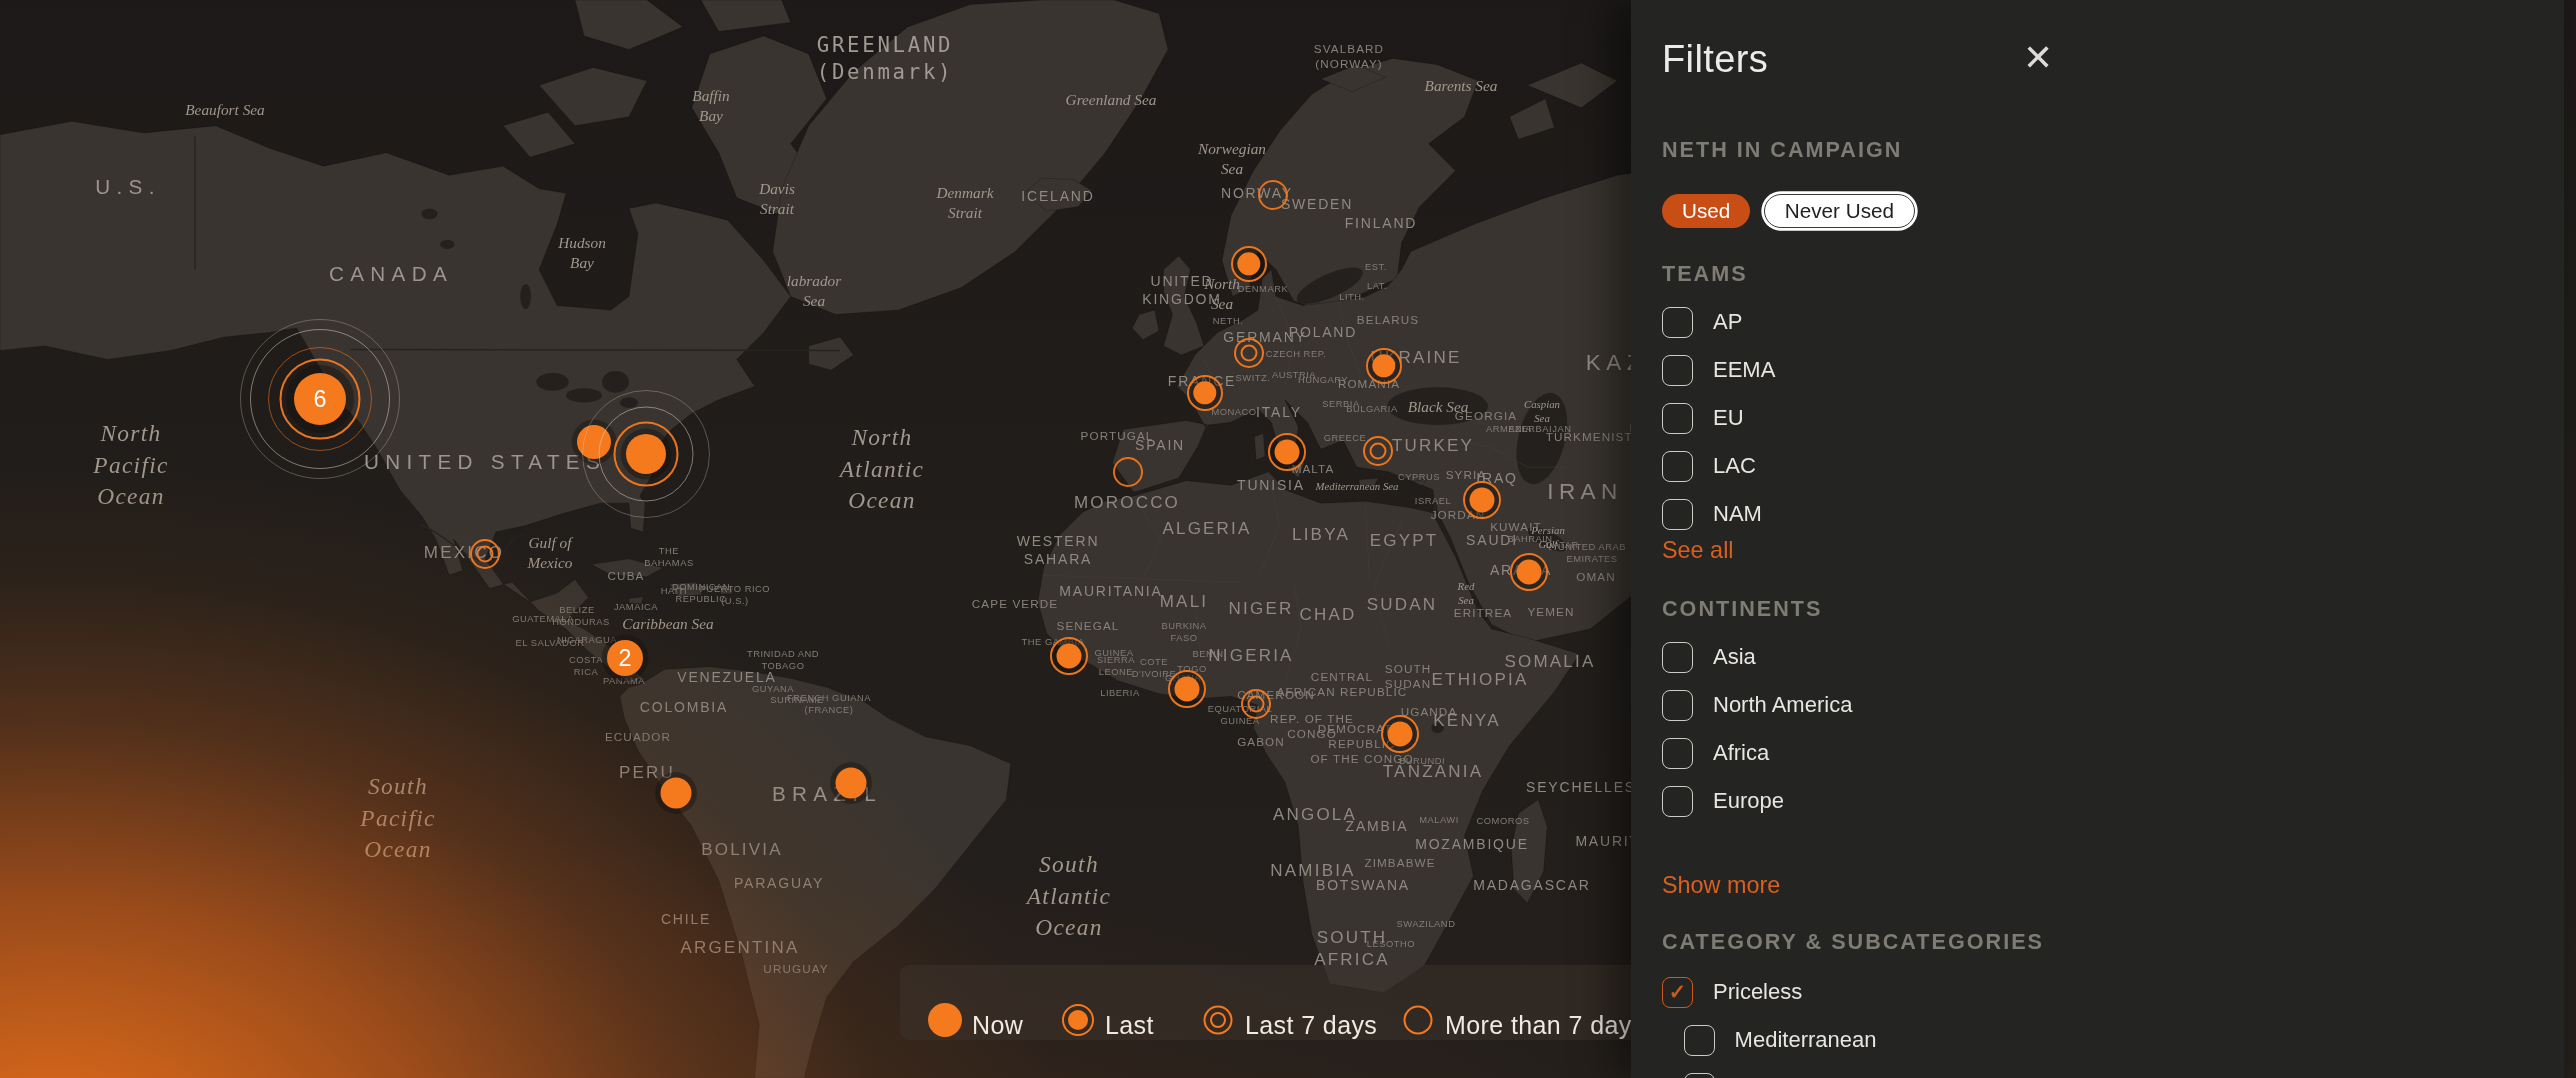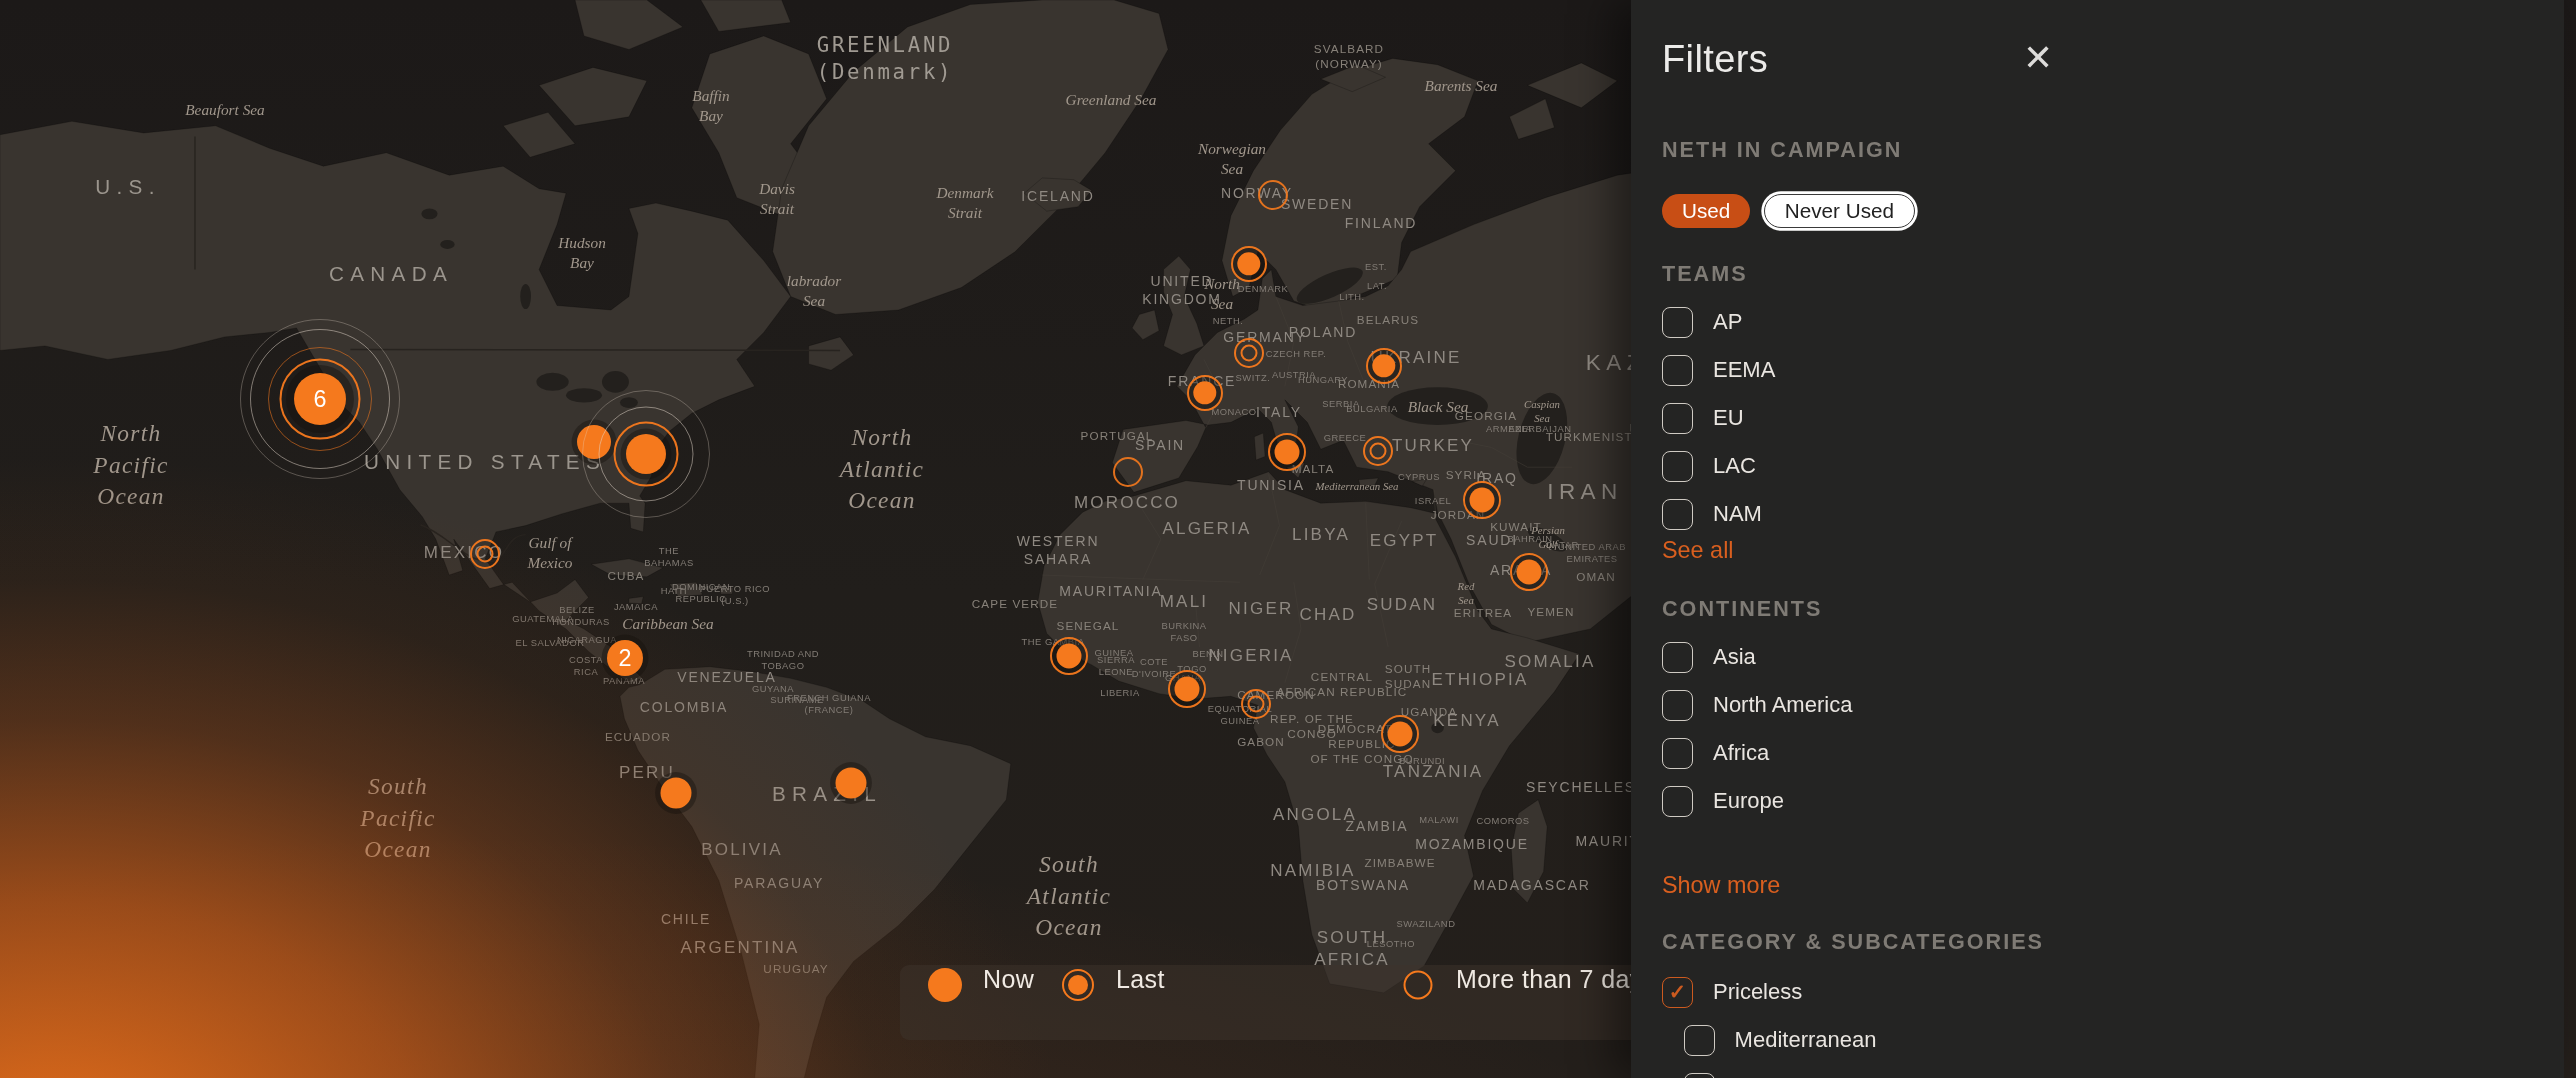--- a/index.html
+++ b/index.html
@@ -29,21 +29,21 @@
   #map-markers{position:absolute;inset:0;z-index:4;}
   .marker{position:absolute;transform:translate(-50%,-50%);width:0;height:0;cursor:pointer;}
   .marker .mdot{position:absolute;transform:translate(-50%,-50%);background:#f5791d;border-radius:50%;
       display:flex;align-items:center;justify-content:center;
       box-shadow:0 0 0 5.4px rgba(22,17,13,.42);}
   .marker .mdot span{color:#fff;font-size:23.4px;}
   .marker .ring{position:absolute;transform:translate(-50%,-50%);border-style:solid;border-radius:50%;box-sizing:border-box;}
   
   #legend{position:absolute;left:900px;top:965px;width:988px;height:75px;z-index:5;
           background:rgba(62,52,44,.52);border-radius:9px;}
-  .litem{position:absolute;top:0;height:75px;display:flex;align-items:flex-start;gap:18px;}
+  .litem{position:absolute;top:0;height:75px;display:flex;align-items:flex-end;gap:7px;}
   .licon{position:relative;width:40px;height:40px;flex:0 0 40px;}
   .licon i{position:absolute;left:50%;top:50%;transform:translate(-50%,-50%);border-radius:50%;box-sizing:border-box;display:block;}
   .ltext{font-size:25px;color:#f0eae3;letter-spacing:0.4px;}
   
   #panel{position:absolute;right:12px;top:0;width:933px;height:1078px;background:#242423;z-index:10;
          box-shadow:-18px 0 40px rgba(0,0,0,.45);color:#eae6e1;}
   #panel .inner{position:relative;width:100%;height:100%;}
   .ptitle{position:absolute;left:31px;top:38px;font-size:38px;color:#ecebe9;letter-spacing:0.4px;}
   .pclose{position:absolute;left:392px;top:40px;font-size:36px;font-weight:200;color:#dddcda;cursor:pointer;line-height:1;}
   .phead{position:absolute;left:31px;font-size:21.6px;font-weight:700;letter-spacing:2px;color:#7f7b75;}
@@ -459,20 +459,27 @@
           </div>
           <span class="ltext">Now</span>
         </div>
         <div class="litem" style="left: 158px;">
           <div class="licon">
             <i style="height: 20px; width: 20px; background: rgb(245, 121, 29);"></i>
             <i style="height: 32px; width: 32px; border: 2.7px solid rgb(245, 121, 29);"></i>
           </div>
           <span class="ltext">Last</span>
         </div>
+        <div class="litem" style="left: 298px;">
+          <div class="licon">
+            <i style="height: 16px; width: 16px; border: 2.7px solid rgb(245, 121, 29);"></i>
+            <i style="height: 29px; width: 29px; border: 2.7px solid rgb(245, 121, 29);"></i>
+          </div>
+          <span class="ltext">Last 7 days</span>
+        </div>
         <div class="litem" style="left: 498px;">
           <div class="licon">
             <i style="height: 29px; width: 29px; border: 2.7px solid rgb(245, 121, 29);"></i>
           </div>
           <span class="ltext">More than 7 days ago</span>
         </div>
       </div>
   </div>
 
   <aside id="panel">

